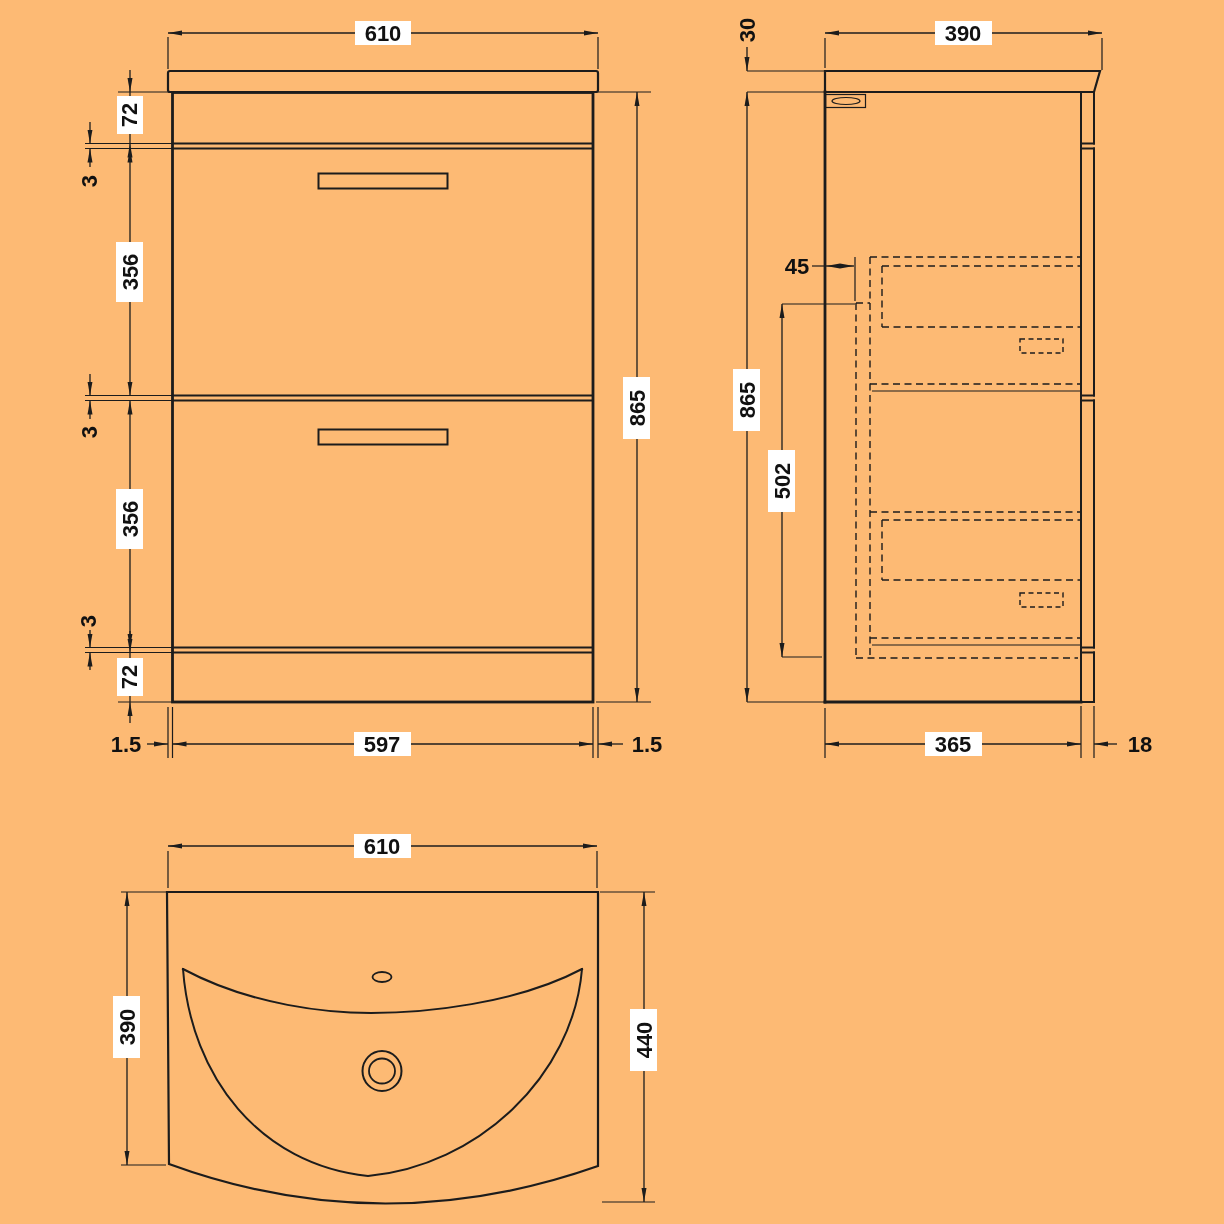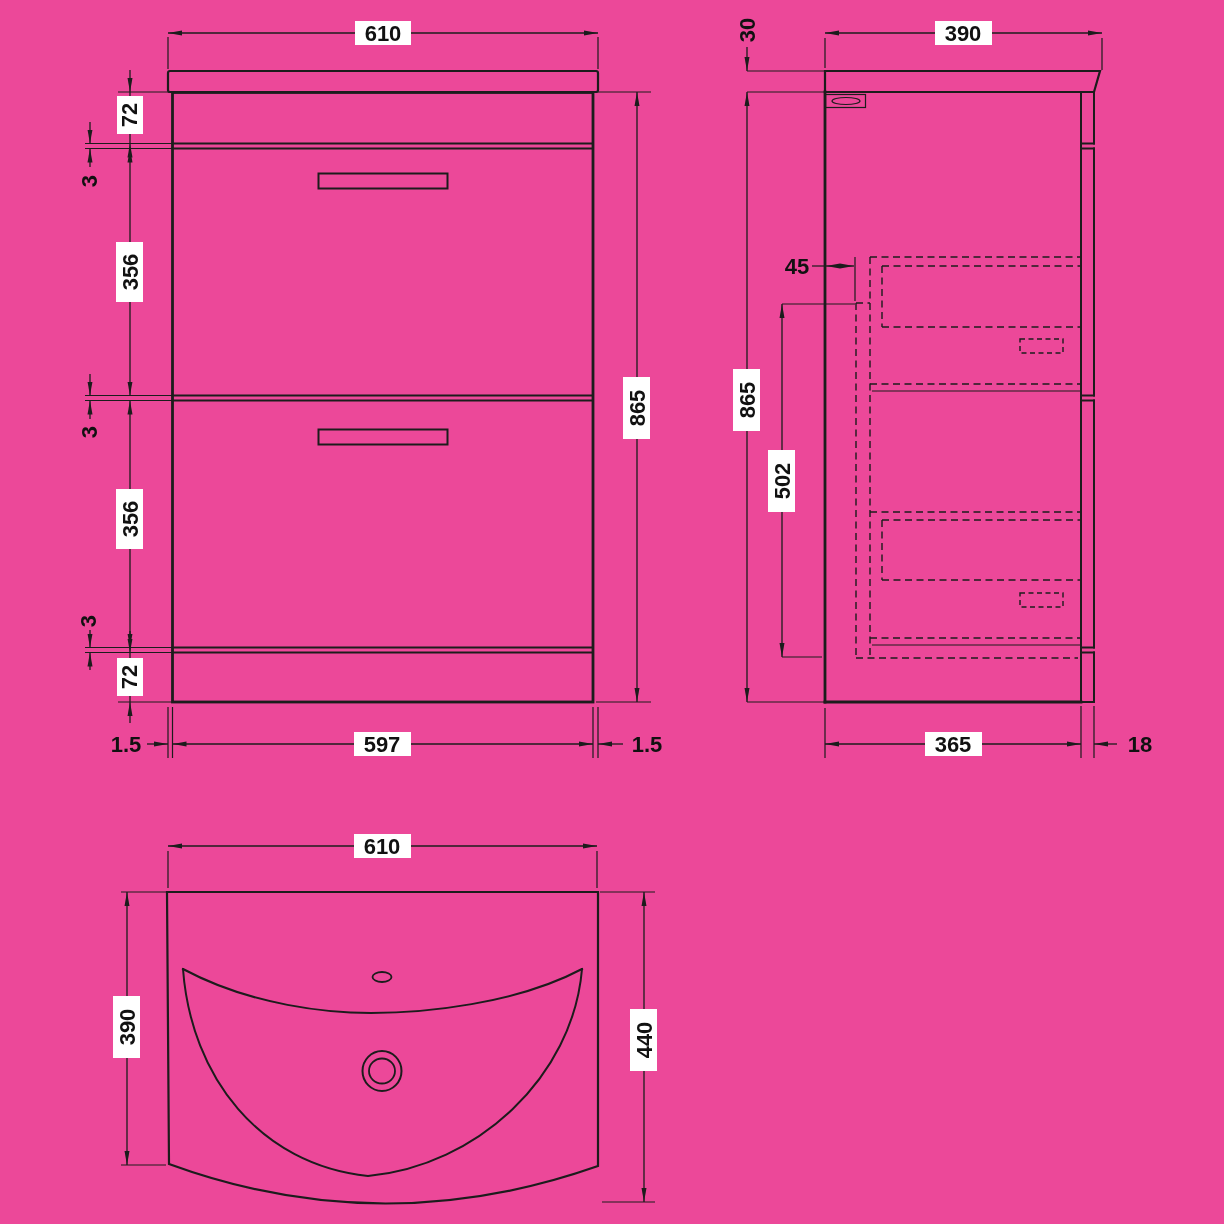--- a/index.html
+++ b/index.html
@@ -1,16 +1,16 @@
 <!DOCTYPE html>
 <html><head>
 <meta charset="utf-8">
 <style>
   html,body{margin:0;padding:0;background:#fff}
-  .stage{width:1224px;height:1224px;background:#ec4899;position:relative;overflow:hidden}
+  .stage{width:1224px;height:1224px;background:#fdba74;position:relative;overflow:hidden}
   svg{display:block}
   .ol  {stroke:#1c1c1c;stroke-width:2.2;fill:none;stroke-linecap:square}
   .ol-thick{stroke:#1c1c1c;stroke-width:2.8;fill:none;stroke-linecap:square}
   .ol-med{stroke:#1c1c1c;stroke-width:2;fill:none;stroke-linecap:square}
   .thin{stroke:#1c1c1c;stroke-width:1.2;fill:none}
   .dash{stroke:#1c1c1c;stroke-width:1.4;fill:none;stroke-dasharray:7 4.5}
   .dash-s{stroke:#1c1c1c;stroke-width:1.4;fill:none;stroke-dasharray:5 3.5}
   .dim{stroke:#1c1c1c;stroke-width:1.3;fill:none}
   .bg{fill:#ffffff}
   text.lbl{font:700 22px "Liberation Sans", sans-serif;fill:#111;text-anchor:middle}

